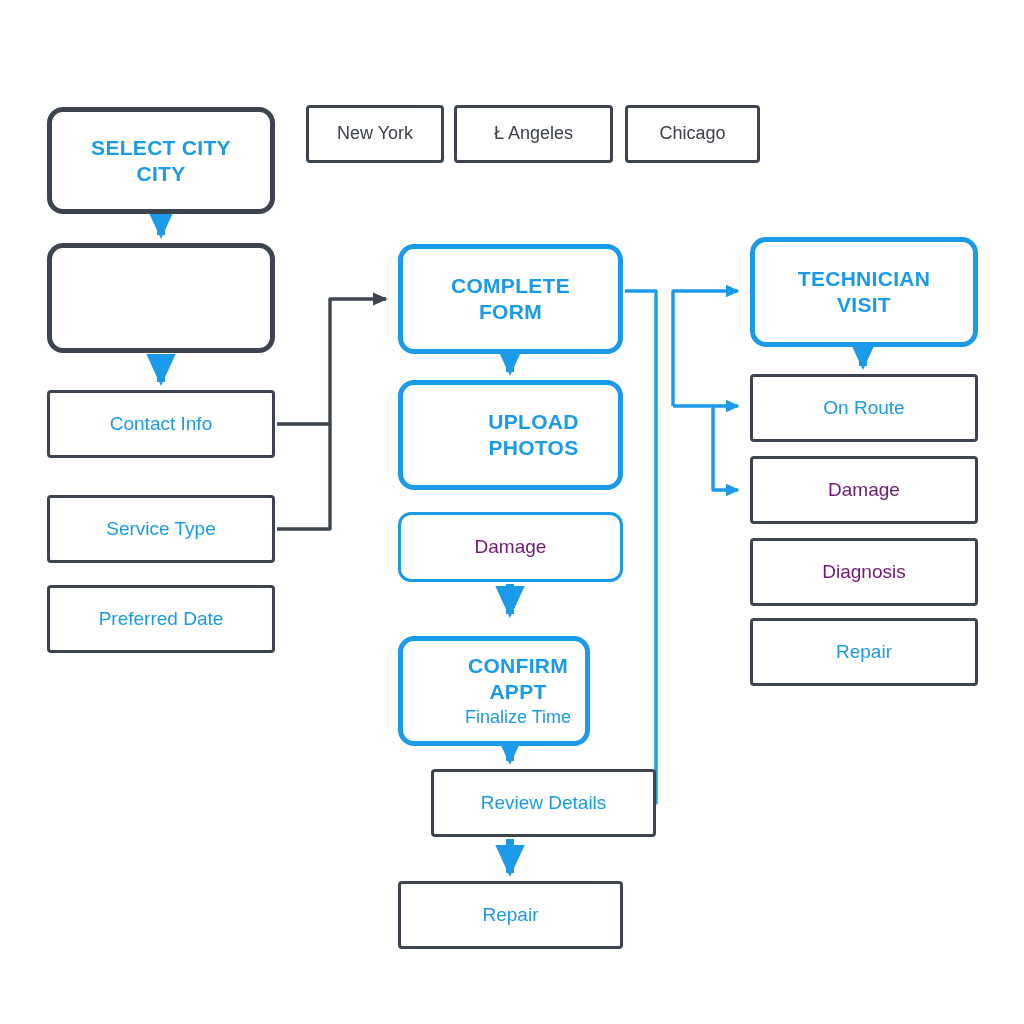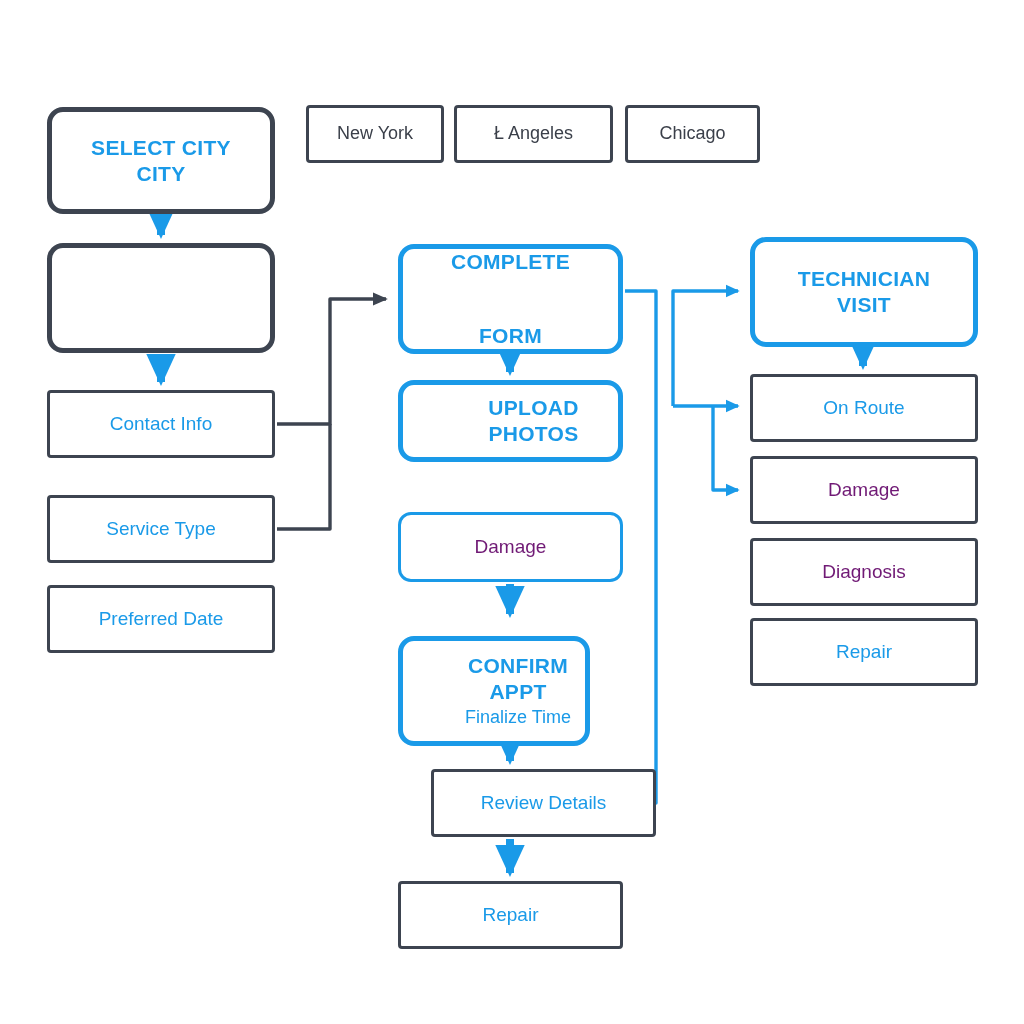--- a/index.html
+++ b/index.html
@@ -168,26 +168,26 @@
   </div>
 
   <div class="node bd-dark-thin" style="left:454px; top:105px; width:159px; height:58px;">
     <span class="t-chip">Ł Angeles</span>
   </div>
 
   <div class="node bd-dark-thin" style="left:625px; top:105px; width:135px; height:58px;">
     <span class="t-chip">Chicago</span>
   </div>
 
-  <div class="node bd-blue-thick" style="left:398px; top:244px; width:225px; height:110px;justify-content:space-between;">
+  <div class="node bd-blue-thick" style="left:398px; top:244px; width:225px; height:110px;">
     <span class="t-blue-bold">COMPLETE</span>
     <span class="t-blue-bold">FORM</span>
   </div>
 
-  <div class="node bd-blue-thick" style="left:398px; top:380px; width:225px; height:82px;padding-left:46px;">
+  <div class="node bd-blue-thick" style="left:398px; top:380px; width:225px; height:110px;padding-left:46px;">
     <span class="t-blue-bold">UPLOAD</span>
     <span class="t-blue-bold">PHOTOS</span>
   </div>
 
   <div class="node bd-blue-thin" style="left:398px; top:512px; width:225px; height:70px;">
     <span class="t-dark-reg">Damage</span>
   </div>
 
   <div class="node bd-blue-thick" style="left:398px; top:636px; width:192px; height:110px;padding-left:48px;">
     <span class="t-blue-bold">CONFIRM APPT</span>

